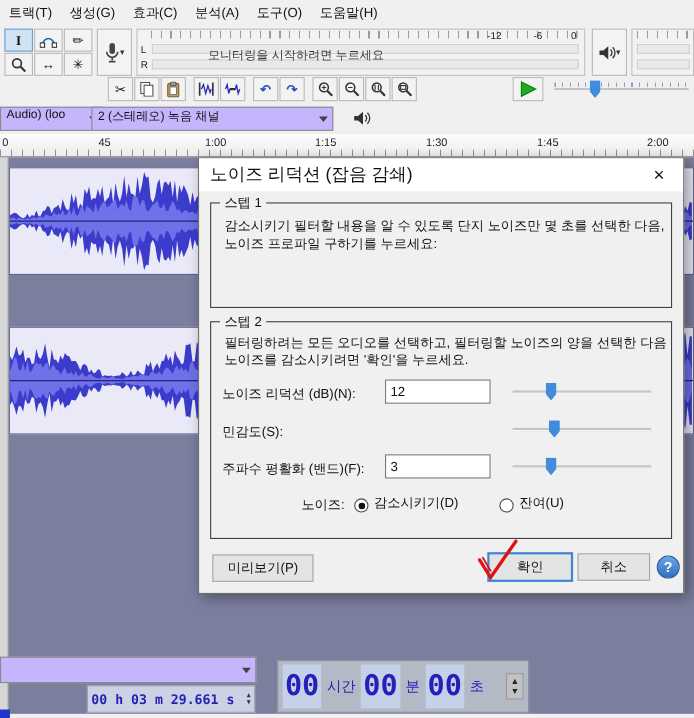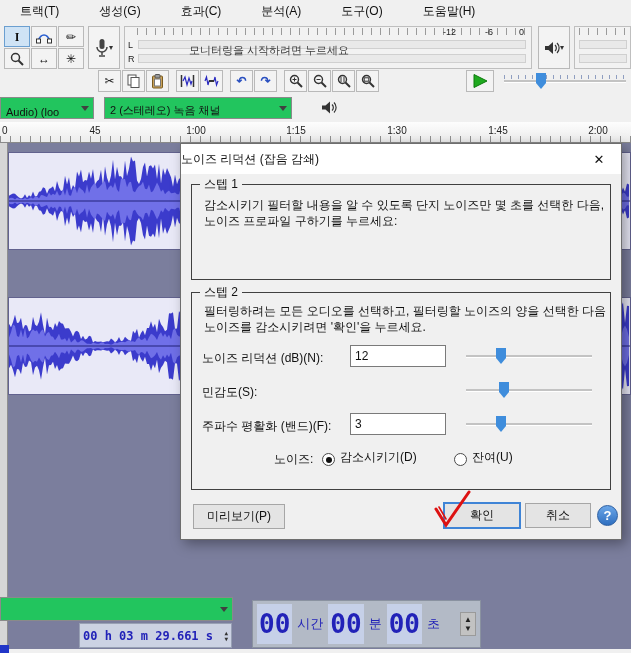--- a/index.html
+++ b/index.html
@@ -2,21 +2,21 @@
 <html><head>
 <meta charset="utf-8">
 <style>
   html,body{margin:0;padding:0}
   .app{position:relative;width:631px;height:653px;background:#f0f0f0;
        font-family:"Liberation Sans",sans-serif;font-size:12px;color:#111;
        overflow:hidden;outline:1px solid #9a9a9a}
   .abs{position:absolute}
   
   .menubar{position:absolute;left:0;top:0;width:100%;height:22px;display:flex;align-items:center;background:#f0f0f0}
-  .menubar span{padding:3px 20px;cursor:default;white-space:nowrap}
+  .menubar span{padding:3px 8px;cursor:default;white-space:nowrap}
   
   .tbtn{position:absolute;width:26px;height:21px;background:#f3f3f3;border:1px solid #b9b9b9;
         box-sizing:border-box;display:flex;align-items:center;justify-content:center;padding:0}
   .tbtn.active{background:#cfe3f5;border-color:#6b9fd0}
   .glyph{font-size:12px;line-height:1}
   .ic{display:block}
   
   .meter{position:absolute;border:1px solid #bfbfbf;background:#f2f2f2;box-sizing:border-box}
   .scalemarks{position:absolute;height:7px;
      background:repeating-linear-gradient(90deg,#9a9a9a 0 1px,transparent 1px 9px)}
@@ -25,39 +25,39 @@
   .mbar{position:absolute;height:9px;background:#e9e9e9;border:1px solid #d0d0d0;box-sizing:border-box}
   .mtext{position:absolute;font-size:11px;color:#3a3a3a;white-space:nowrap}
   
   .slider{position:absolute}
   .slider .groove{position:absolute;left:2px;right:2px;top:10px;height:2px;background:#c3c3c3;border-bottom:1px solid #fff}
   .slider .ticks{position:absolute;left:2px;right:2px;top:5px;height:4px;
      background:repeating-linear-gradient(90deg,#8f9ec0 0 1px,transparent 1px 7px)}
   .slider .thumb{position:absolute;top:3px;width:10px;height:16px;background:#3f8ddc;
      clip-path:polygon(0 0,100% 0,100% 62%,50% 100%,0 62%)}
   
-  .combo{position:absolute;height:22px;background:#22c55e;border:1px solid #8a8a8a;box-sizing:border-box;
-         display:flex;align-items:flex-end;font-size:11px;padding:0 16px 0 5px;white-space:nowrap;overflow:hidden}
+  .combo{position:absolute;height:22px;background:#c4b5fd;border:1px solid #8a8a8a;box-sizing:border-box;
+         display:flex;align-items:flex-start;font-size:11px;padding:0 16px 0 5px;white-space:nowrap;overflow:hidden}
   .combo .arr{position:absolute;right:4px;top:8px;width:0;height:0;
      border-left:4px solid transparent;border-right:4px solid transparent;border-top:5px solid #404040}
   
   .ruler{position:absolute;left:0;top:122px;width:631px;height:21px;
      background:linear-gradient(#fdfdfd,#ececec);border-bottom:1px solid #8a8a8a;box-sizing:border-box}
   .ruler .marks{position:absolute;left:0;right:0;bottom:0;height:6px;
      background:repeating-linear-gradient(90deg,#8f8f8f 0 1px,transparent 1px 10px)}
   .rlabel{position:absolute;top:3px;transform:translateX(-50%);font-size:10px;color:#222}
   
   .trackarea{position:absolute;left:0;top:143px;width:631px;height:506px;background:#7b7e9d}
   .panelstrip{position:absolute;left:0;top:0;width:8px;height:100%;background:#d6d6d6;border-right:1px solid #8f8f8f;box-sizing:border-box}
   .track{position:absolute;left:8px;width:623px;height:98px;background:#e9e9f7;border:1px solid #62628e;box-sizing:border-box;overflow:hidden}
   
   .dialog{position:absolute;left:180px;top:143px;width:442px;height:397px;background:#f0f0f0;
      border:1px solid #6e6e6e;box-shadow:4px 4px 12px rgba(0,0,0,.35);z-index:10;box-sizing:border-box}
   .titlebar{position:absolute;left:0;top:0;right:0;height:30px;background:#fff;display:flex;align-items:center}
-  .title{font-size:12px}
+  .title{margin-left:10px;font-size:16px}
   .closebtn{margin-left:auto;width:44px;height:30px;display:flex;align-items:center;justify-content:center;font-size:13px;color:#111}
   .groupbox{position:absolute;border:1px solid #404040;box-sizing:border-box}
   .legend{position:absolute;top:-9px;left:8px;background:#f0f0f0;padding:0 4px;font-size:12px}
   .desc{position:absolute;font-size:12px;white-space:nowrap}
   .btn{position:absolute;background:#e4e4e4;border:1px solid #a6a6a6;box-sizing:border-box;
        display:flex;align-items:center;justify-content:center;font-size:12px}
   .btn.primary{border:2px solid #3f84d6}
   .field-label{position:absolute;font-size:12px;white-space:nowrap}
   input.val{position:absolute;width:96px;height:22px;border:1px solid #7a7a7a;box-sizing:border-box;
      padding:0 4px;font:12px "Liberation Sans",sans-serif;background:#fff;color:#111}
@@ -230,21 +230,21 @@
   <div class="slider" style="left:502px;top:70px;width:126px;height:22px">
     <div class="ticks"></div>
     <div class="groove"></div>
     <div class="thumb" style="left:34px"></div>
   </div>
 
   <div class="combo" style="left:0;top:97px;width:94px">
     <span>Audio) (loo</span>
     <i class="arr"></i>
   </div>
-  <div class="combo" style="left:104px;top:97px;width:188px">
+  <div class="combo" style="left:83px;top:97px;width:220px">
     <span>2 (스테레오) 녹음 채널</span>
     <i class="arr"></i>
   </div>
   <svg class="abs" style="left:321px;top:100px" width="17" height="15" viewBox="0 0 17 15">
     <polygon points="1,5.5 4.5,5.5 9,1.5 9,13.5 4.5,9.5 1,9.5" fill="#333"></polygon>
     <path d="M11 4.5 a4 4 0 0 1 0 6 M13 2.5 a7 7 0 0 1 0 10" fill="none" stroke="#333" stroke-width="1.2"></path>
   </svg>
 
   <div class="ruler">
     <div class="marks"></div>

